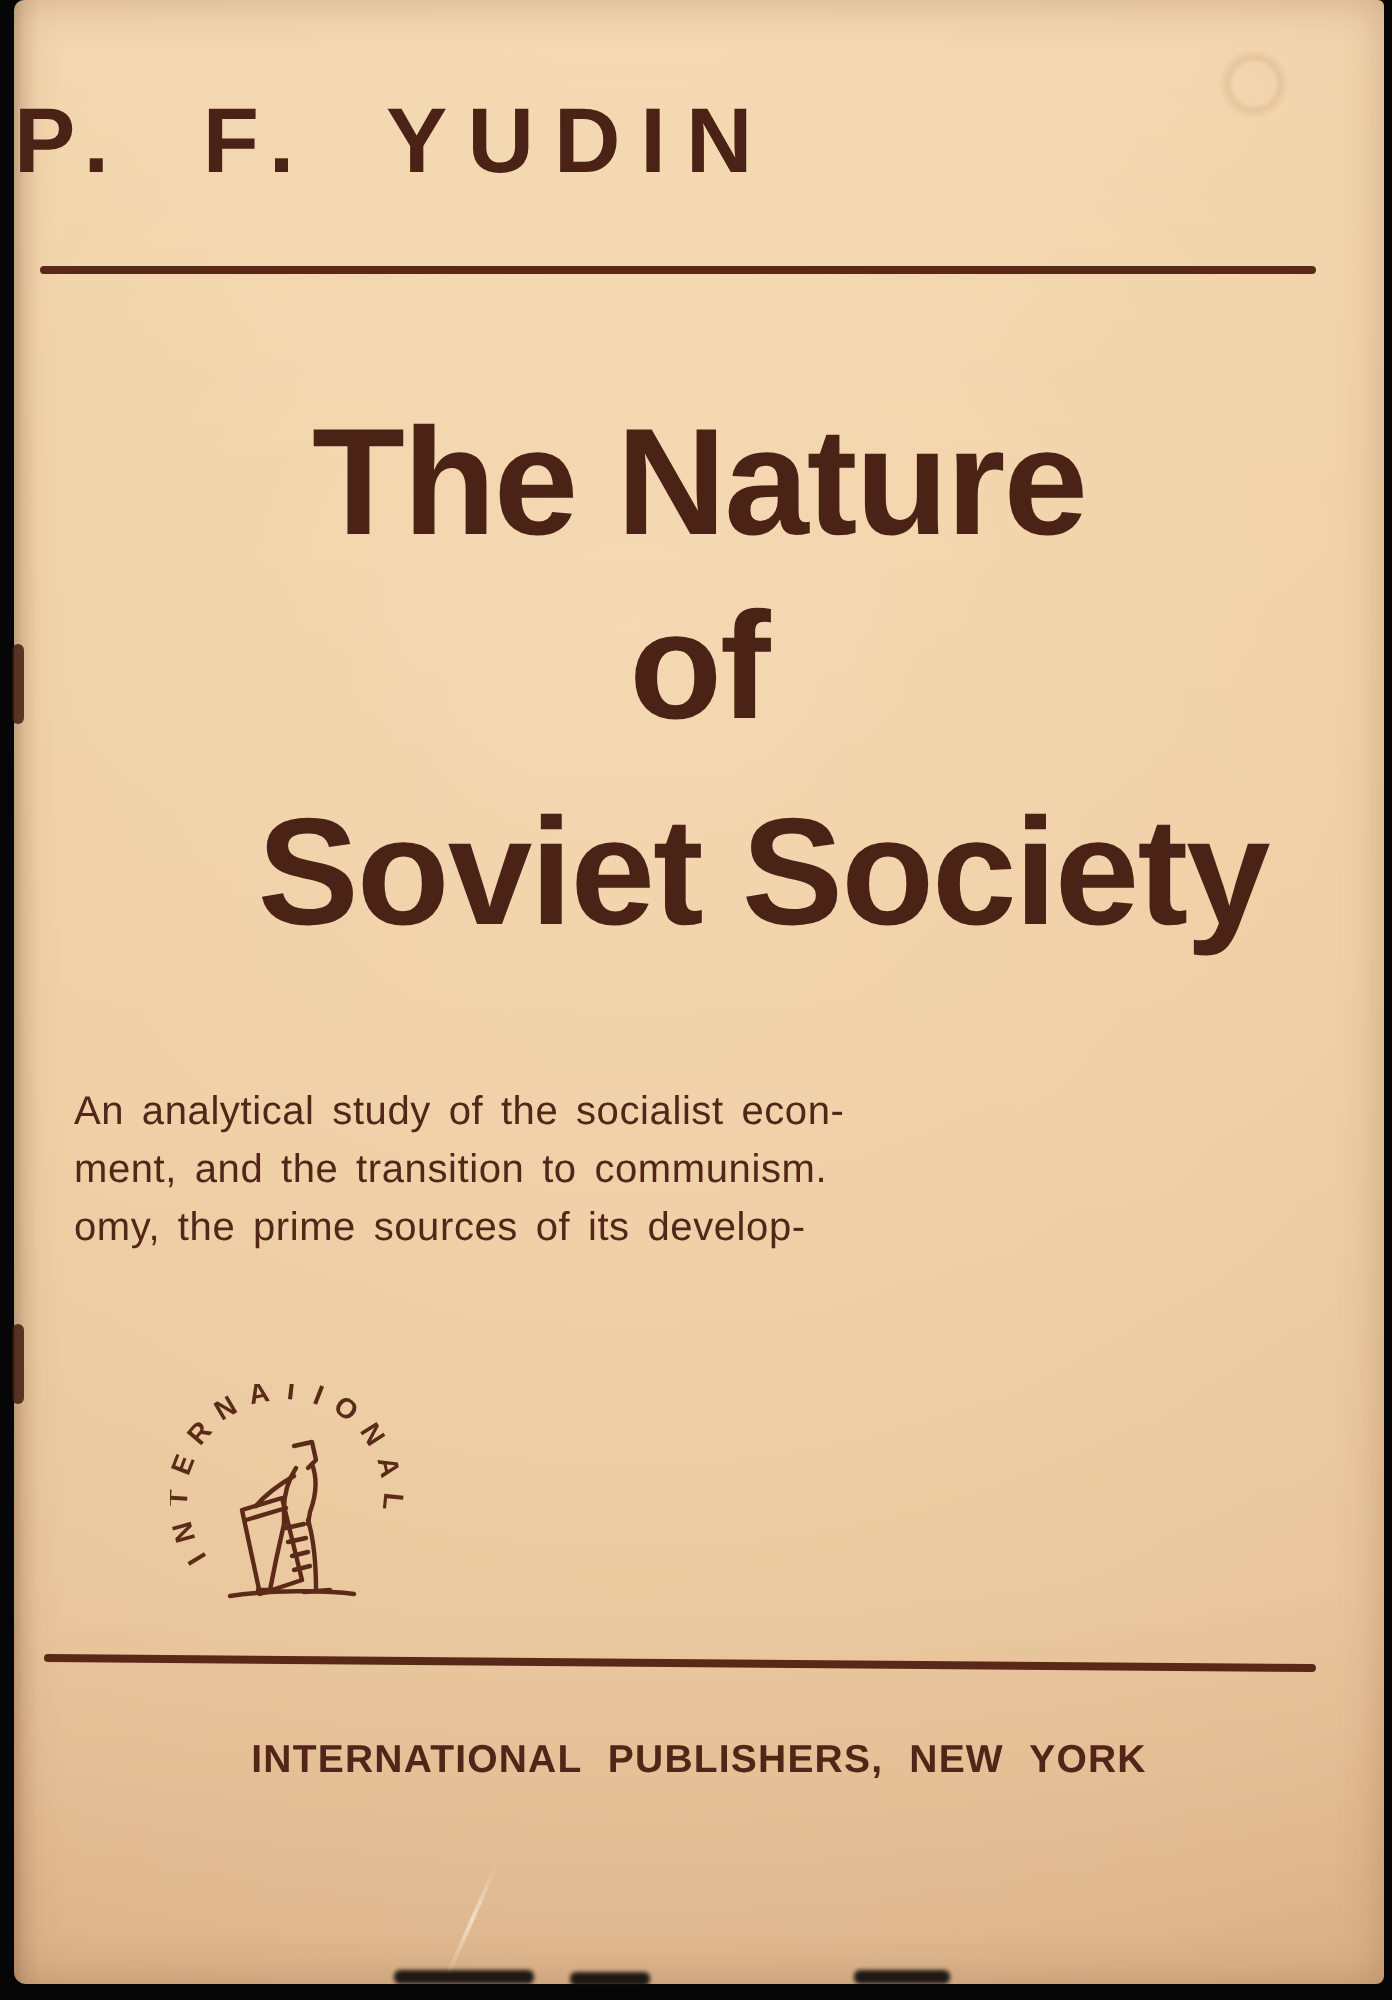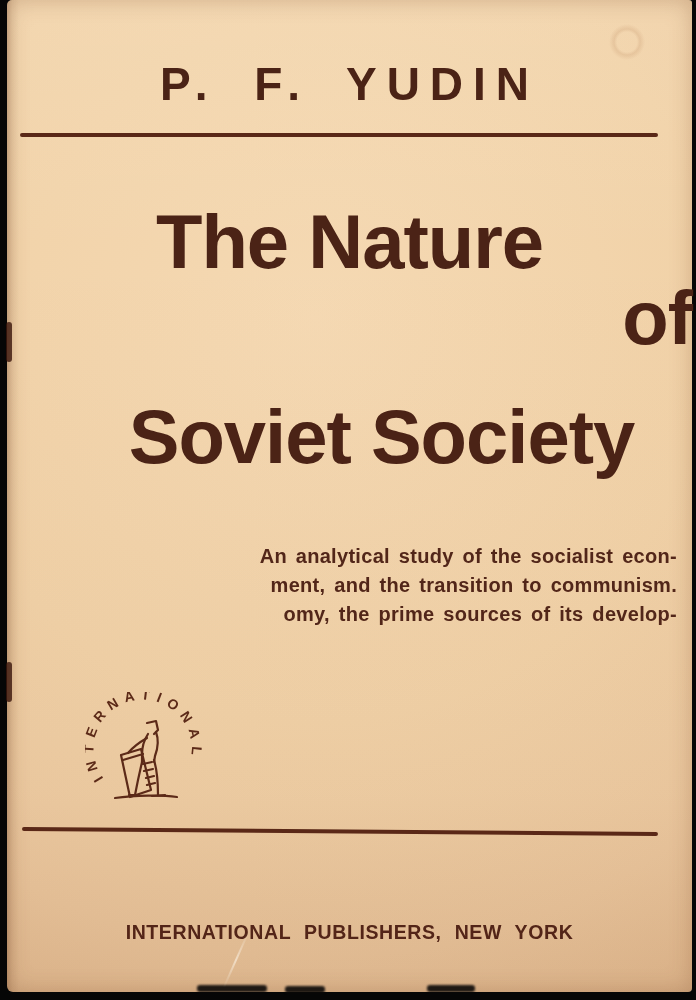--- a/index.html
+++ b/index.html
@@ -16,43 +16,43 @@
     background:
       radial-gradient(circle at 620px 42px, rgba(158,96,52,0) 10px, rgba(158,96,52,0.14) 13px, rgba(158,96,52,0) 18px),
       linear-gradient(90deg, rgba(92,50,24,.22) 0px, rgba(92,50,24,.07) 5px, rgba(92,50,24,0) 12px),
       linear-gradient(180deg, rgba(255,246,228,.14) 0%, rgba(255,246,228,0) 25%, rgba(126,66,30,.04) 80%, rgba(126,66,30,.13) 100%),
       radial-gradient(ellipse 120% 85% at 45% 32%, #f5d9b3 0%, #f1d2a8 48%, #ecc9a0 76%, #e6c096 92%, #dfb78d 100%);
     box-shadow: inset 0 0 22px rgba(115,65,32,.28);
   }
   .ink{color:#4b2316;}
   .author{
     position:absolute;top:47px;left:0;width:100%;
-    text-align:center;font-size:46px;line-height:46px;font-weight:700;
-    letter-spacing:10px;word-spacing:14px;margin-top:14px;
+    font-size:46px;line-height:46px;font-weight:700;
+    letter-spacing:10px;word-spacing:14px;
   }
   .rule{
     position:absolute;height:4px;background:#5a2817;border-radius:2px;
   }
   .rule-top{left:13px;top:133px;width:638px;}
   .rule-bottom{left:15px;top:827px;width:636px;transform:rotate(0.45deg);transform-origin:left center;}
   .title-line{
     position:absolute;left:0;width:100%;text-align:center;
     font-size:76px;line-height:76px;font-weight:700;letter-spacing:-1px;
   }
   .title-1{top:204px;}
-  .title-2{top:280px;text-align:right;}
+  .title-2{top:296px;}
   .title-3{top:399px;padding-left:32px;}
   .subtitle{
     position:absolute;top:542px;left:30px;width:640px;
-    text-align:right;font-size:20px;line-height:29px;font-weight:700;
+    text-align:left;font-size:20px;line-height:29px;font-weight:400;
     letter-spacing:.3px;word-spacing:3px;color:#522619;
   }
   .colophon{position:absolute;left:78px;top:692px;width:120px;height:126px;}
   .imprint{
-    position:absolute;top:920px;left:0;width:100%;text-align:center;
+    position:absolute;top:868px;left:0;width:100%;text-align:center;
     font-size:19.5px;line-height:24px;font-weight:700;
     letter-spacing:.6px;word-spacing:7px;color:#532518;
   }
   .staple{
     position:absolute;left:-1px;width:6px;height:40px;
     background:#3a150b;opacity:.8;border-radius:3px;
   }
   .staple-1{top:322px;}
   .staple-2{top:662px;}
   .scuff{

